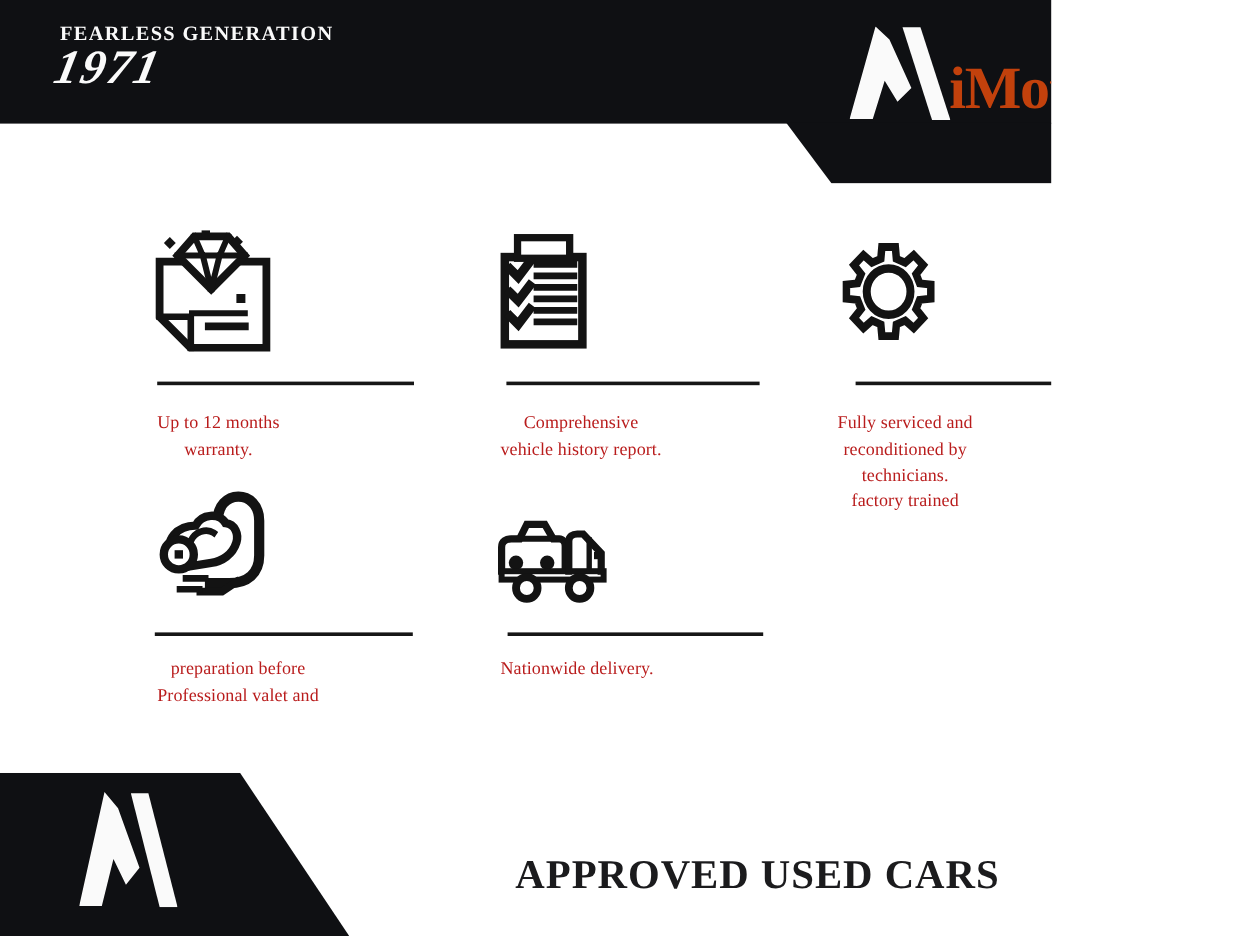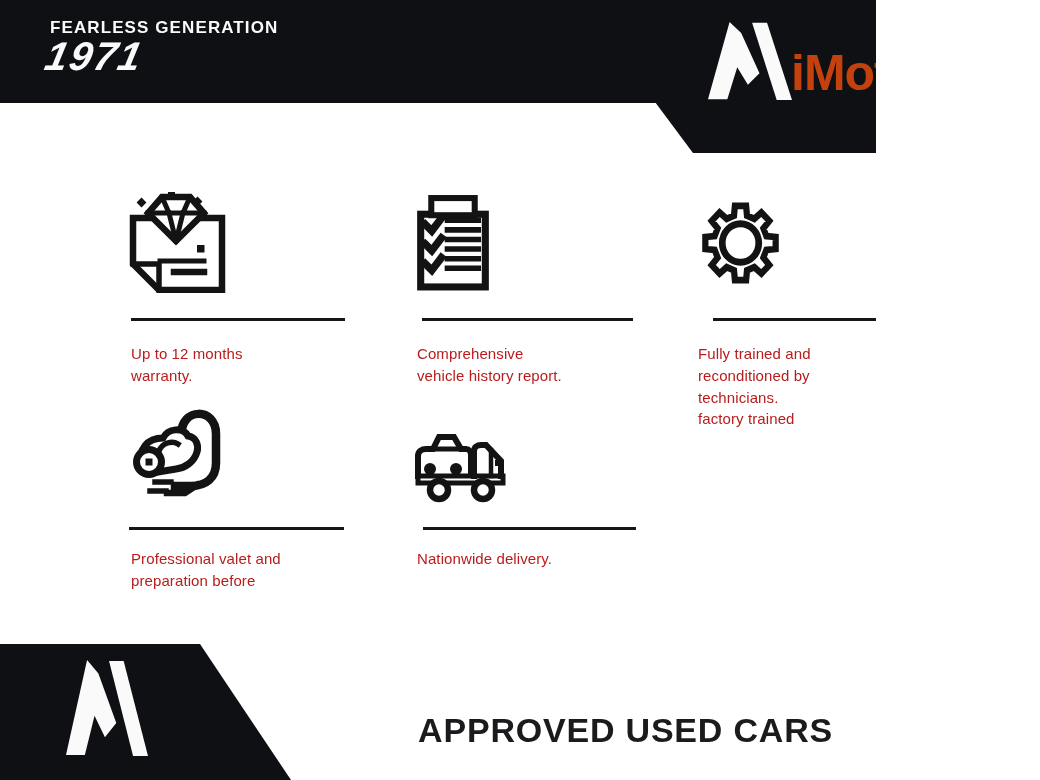--- a/index.html
+++ b/index.html
@@ -1,18 +1,18 @@
 <!DOCTYPE html>
 <html><head>
 <meta charset="utf-8">
 <style>
   html,body{margin:0;padding:0;background:#ffffff;}
   .poster{
     position:relative;width:876px;height:780px;background:#ffffff;overflow:hidden;
-    font-family:Liberation Sans, sans-serif;color:#242424;
+    font-family:Liberation Serif, serif;color:#242424;text-align:center;
   }
   
   .top-bar{position:absolute;left:0;top:0;width:1040px;height:103px;background:#0f1013;}
   .top-ext{position:absolute;left:0;top:102px;width:1040px;height:51px;background:#0f1013;
            clip-path:polygon(655px 0,1040px 0,1040px 51px,693px 51px);}
   .tagline{position:absolute;left:50px;top:18px;color:#fafafa;font-size:17px;font-weight:700;letter-spacing:1.1px;}
   .year{position:absolute;left:46px;top:34px;color:#fafafa;font-size:40px;font-weight:800;
         font-style:italic;letter-spacing:2px;transform:skewX(-12deg);line-height:1.1;}
   .brand{position:absolute;left:791px;top:48px;color:#c2410c;font-size:50px;font-weight:800;
          letter-spacing:-1px;line-height:1;}
@@ -79,40 +79,40 @@
     <span>Comprehensive</span>
     <span>vehicle history report.</span>
   </div>
 
   <svg class="icon" style="left:696px;top:196px;width:89px;height:94px" viewBox="0 0 100 100" preserveAspectRatio="none">
     <path class="ic" stroke-width="7" stroke-linejoin="miter" d="M79.1 42.7 L89.5 43.7 L89.5 56.3 L79.1 57.3 L75.7 65.5 L82.4 73.5 L73.5 82.4 L65.5 75.7 L57.3 79.1 L56.3 89.5 L43.7 89.5 L42.7 79.1 L34.5 75.7 L26.5 82.4 L17.6 73.5 L24.3 65.5 L20.9 57.3 L10.5 56.3 L10.5 43.7 L20.9 42.7 L24.3 34.5 L17.6 26.5 L26.5 17.6 L34.5 24.3 L42.7 20.9 L43.7 10.5 L56.3 10.5 L57.3 20.9 L65.5 24.3 L73.5 17.6 L82.4 26.5 L75.7 34.5 Z"></path>
     <circle class="ic" cx="50" cy="50" r="20.5" stroke-width="7.5"></circle>
   </svg>
   <div class="divider" style="left:713px;top:318px;width:212px"></div>
   <div class="caption" style="left:698px;top:343px">
-    <span>Fully trained and</span>
+    <span>Fully serviced and</span>
     <span>reconditioned by</span>
     <span>technicians.</span>
     <span>factory trained</span>
   </div>
 
   <svg class="icon" style="left:129px;top:401px;width:95px;height:100px" viewBox="0 0 95 100">
     <path class="ic" d="M52 34 C52 6 87 6 87 33 L87 62 C87 77 77 85 62 85 L46 85" stroke-width="8.5"></path>
     <path class="ic" d="M38 92 L56 92 L68 84" stroke-width="6.5"></path>
     <path class="ic icw" d="M13 65 C8 48 19 37 34 37 C39 27 54 26 59 35 C67 36 70 44 68 51 C65 61 56 67 47 68 L29 71 C19 73 15 71 13 65 Z" stroke-width="7"></path>
     <path class="ic" d="M30 50 C33 42 43 39 49 43" stroke-width="5.5"></path>
     <circle class="ic icw" cx="20" cy="61" r="12.5" stroke-width="7"></circle>
     <rect class="icf" x="16.5" y="57.5" width="7" height="7"></rect>
     <path class="ic" d="M26 81 H42" stroke-width="5.5"></path>
     <path class="ic" d="M21 90 H37" stroke-width="5.5"></path>
   </svg>
   <div class="divider" style="left:129px;top:527px;width:215px"></div>
   <div class="caption" style="left:131px;top:548px">
+    <span>preparation before</span>
     <span>Professional valet and</span>
-    <span>preparation before</span>
   </div>
 
   <svg class="icon" style="left:413px;top:430px;width:94px;height:73px" viewBox="0 0 94 73">
     <path class="ic" d="M5 46 V26 C5 21 9 19 13 19 L20 19 L26 7 H41 L48 19 L53 19 C56 19 58 22 58 25 V46" stroke-width="6"></path>
     <path class="ic" d="M20 19 H48" stroke-width="5"></path>
     <circle class="icf" cx="17" cy="39" r="6"></circle>
     <circle class="icf" cx="43" cy="39" r="6"></circle>
     <rect class="ic icw" x="5" y="46" width="85" height="7" stroke-width="5"></rect>
     <path class="ic" d="M61 46 V21 C61 17 64 15 68 15 H73 L88 31 V46" stroke-width="6"></path>
     <path class="ic" d="M78 20 V46" stroke-width="4.5"></path>

